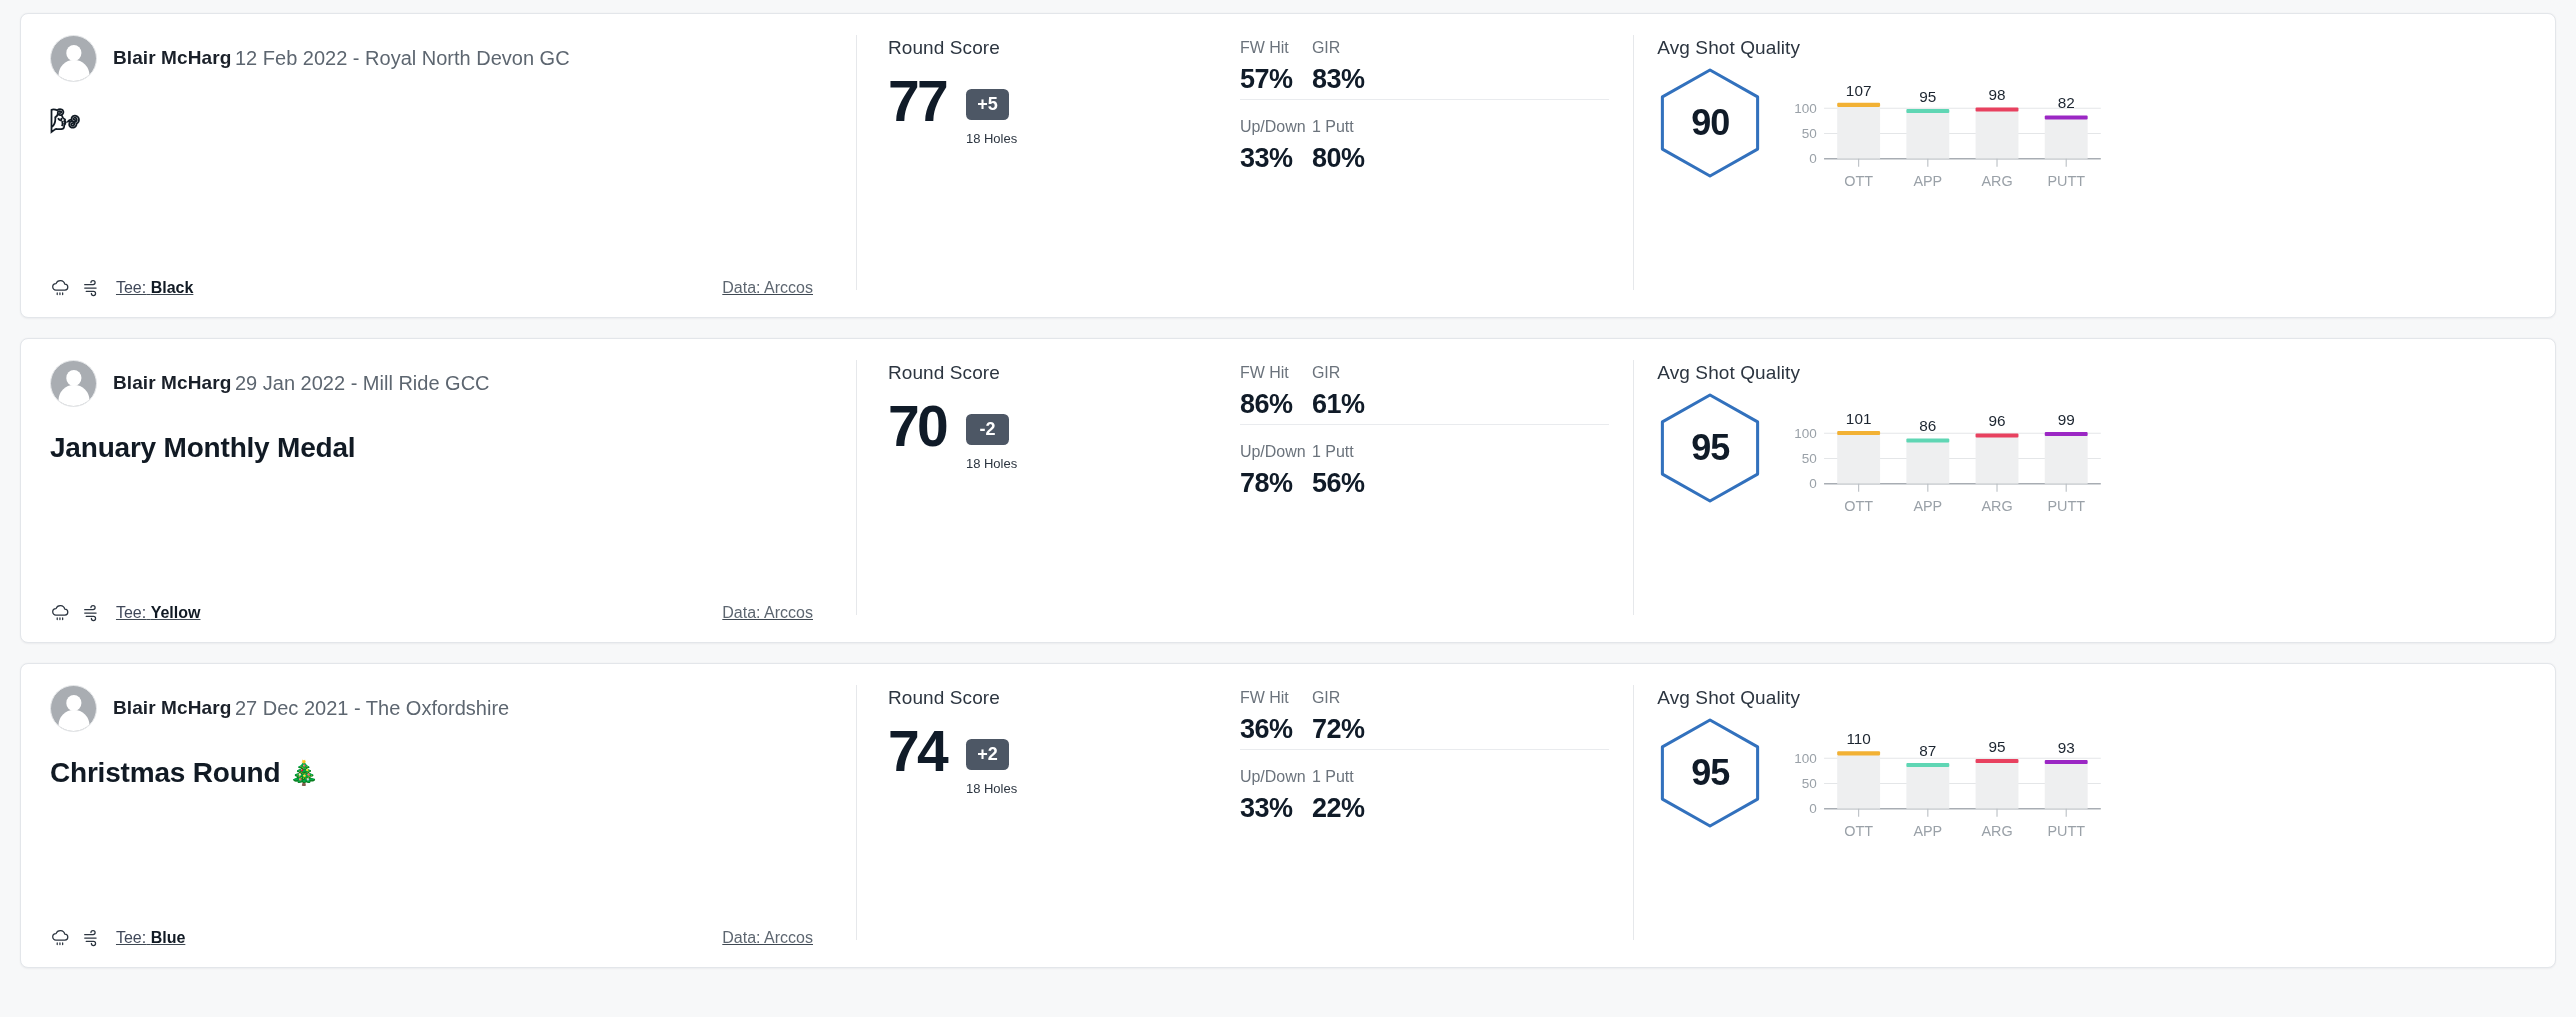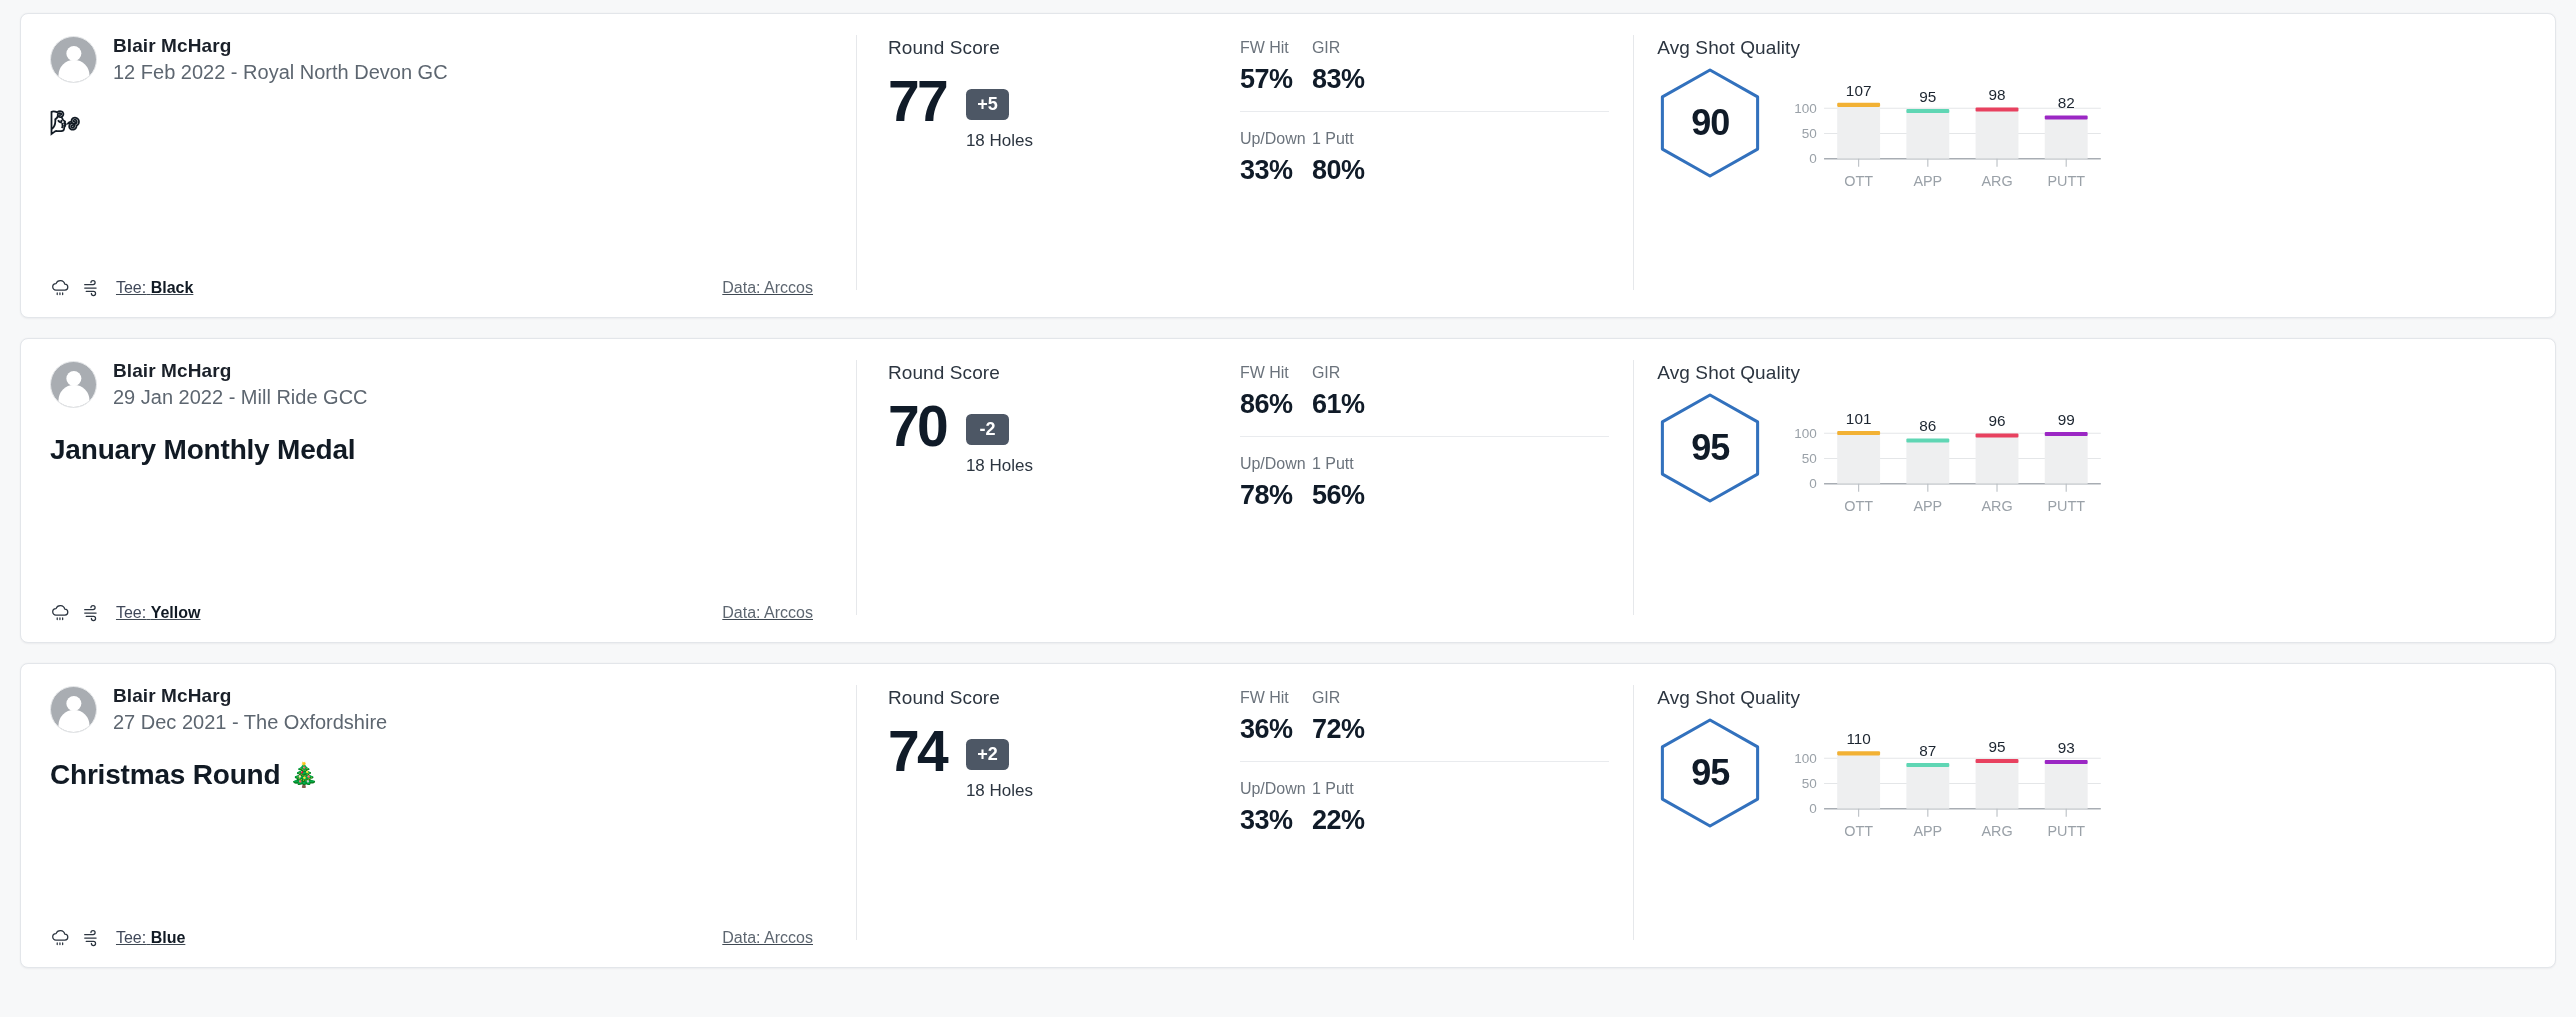--- a/index.html
+++ b/index.html
@@ -70,21 +70,21 @@
   .avatar::after {
     content: "";
     position: absolute;
     width: 31px; height: 23.5px;
     border-radius: 15.3px 15.3px 0 0;
     background: #ffffff;
     left: 50%; bottom: -1.8px;
     transform: translateX(-50%);
   }
 
-  .identity-text { display: flex; flex-direction: column; gap: 3.6px; }
+  .identity-text { display: flex; gap: 3.6px; }
 
   .player-name {
     font-size: 19px;
     font-weight: bold;
     color: #1a2029;
     letter-spacing: 0.1px;
   }
 
   .round-meta {
     font-size: 20px;
@@ -181,36 +181,36 @@
     background: #4d5765;
     color: #ffffff;
     font-size: 18px;
     font-weight: bold;
     border-radius: 5.4px;
     padding: 4.5px 10.8px 5.4px 10.8px;
     min-width: 43px;
     text-align: center;
   }
 
-  .holes-label { font-size: 17px; color: #2c3540; }
+  .holes-label { font-size: 13px; color: #2c3540; }
 
   
   .stats-grid {
     flex: 1;
     display: grid;
     grid-template-columns: 72px 1fr;
     grid-template-rows: auto auto;
     column-gap: 0px;
     align-content: start;
     padding-top: 1.8px;
   }
 
   .stat-cell { padding: 0 20px 0 0; }
   .stat-cell.row2 { padding-top: 18px; }
-  .stat-cell.row1 { border-bottom: 0.9px solid #e9ebee; padding-bottom: 16px; }
+  .stat-cell.row1 { border-bottom: 0.9px solid #e9ebee; padding-bottom: 4px; }
 
   .stat-name {
     font-size: 16px;
     color: #6b737c;
   }
   .stat-val {
     margin-top: 7.2px;
     font-size: 27px;
     font-weight: bold;
     color: #101b28;

